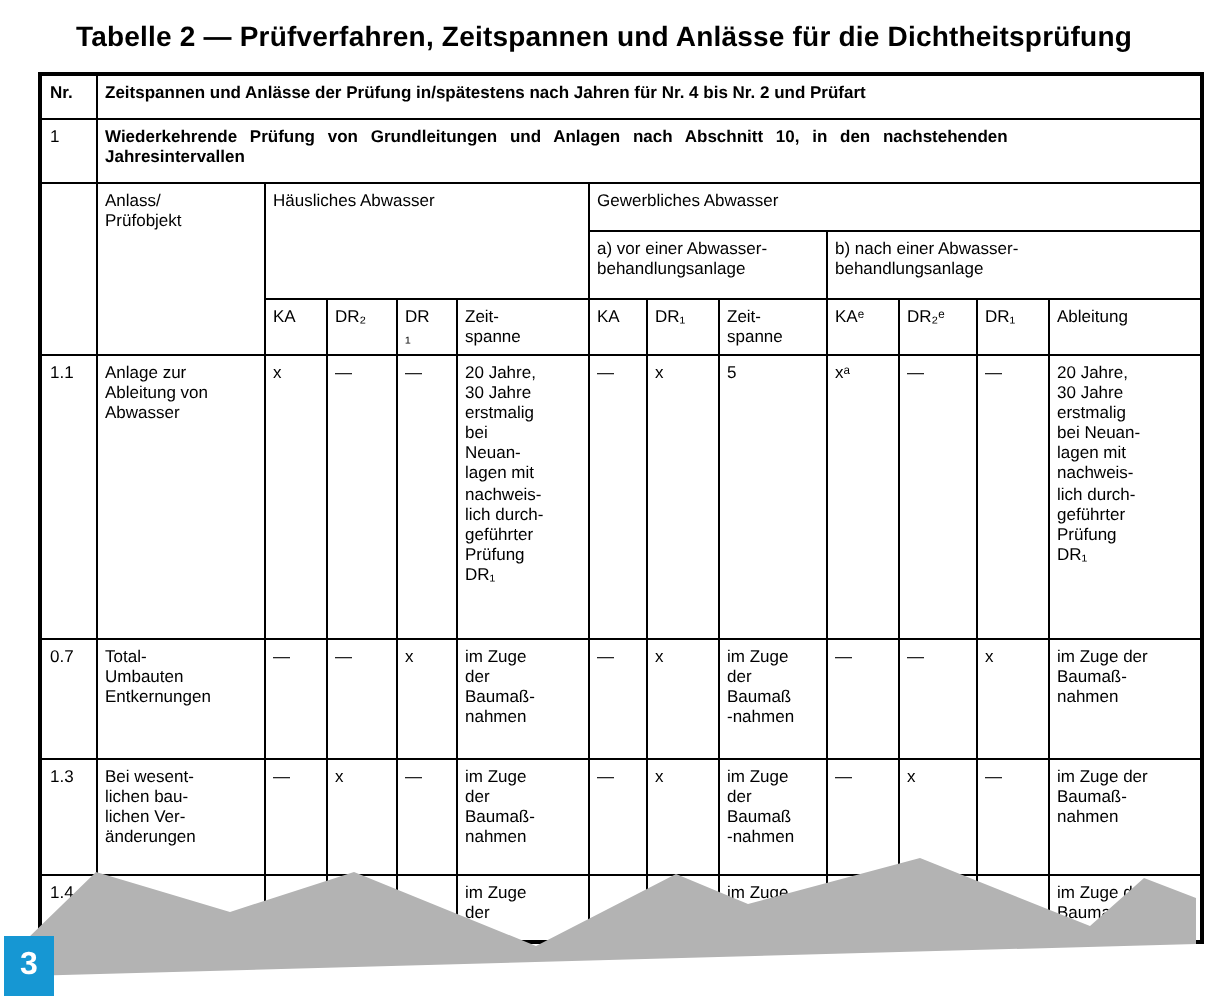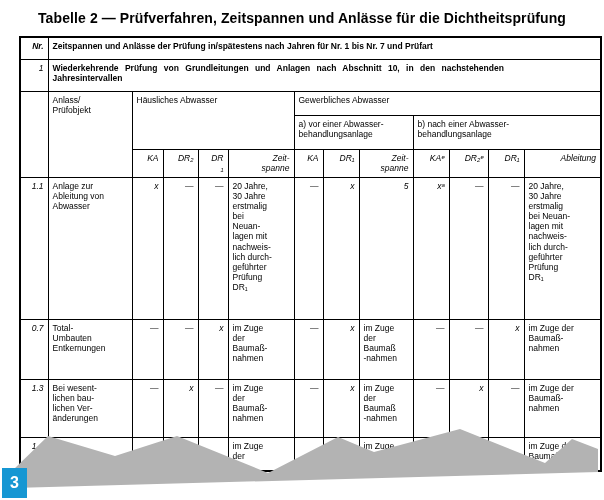--- a/index.html
+++ b/index.html
@@ -18,21 +18,21 @@
     width:581px;border-collapse:collapse;table-layout:fixed;
     border:2px solid #000;
   }
   table.std td{
     border:1px solid #000;
     font-size:8.5px;line-height:1.2;
     padding:3px 4px;vertical-align:top;
     white-space:pre-line;overflow:hidden;
   }
   td.b{font-weight:bold;}
-  td.ctr{text-align:right;padding-left:1px;padding-right:1px;font-style:italic;}
+  td.ctr{text-align:left;padding-left:1px;padding-right:1px;}
   td.mid{vertical-align:middle;}
   td.just{word-spacing:4px;margin-left:11px;}
   td.nopadtight{padding:2px 2px;}
   
   .tear{position:absolute;left:0;top:420px;width:604px;height:80px;pointer-events:none;}
   
   .page-badge{
     position:absolute;left:2px;top:468px;width:25px;height:30px;
     display:flex;align-items:center;justify-content:center;
     color:#fff;font-weight:bold;font-size:16px;
@@ -55,21 +55,21 @@
       <col style="width:36px">
       <col style="width:54px">
     <col style="width:36px">
       <col style="width:39px">
       <col style="width:36px">
     <col style="width:77px">
   </colgroup>
   <tbody>
     <tr style="height:22px">
       <td class="b ctr mid">Nr.</td>
-      <td class="b mid" colspan="12">Zeitspannen und Anlässe der Prüfung in/spätestens nach Jahren für Nr. 1 bis Nr. 7 und Prüfart</td>
+      <td class="b mid" colspan="12">Zeitspannen und Anlässe der Prüfung in/spätestens nach Jahren für Nr. 4 bis Nr. 2 und Prüfart</td>
     </tr>
     <tr style="height:32px">
       <td class="ctr mid">1</td>
       <td class="b just mid" colspan="12">Wiederkehrende Prüfung von Grundleitungen und Anlagen nach Abschnitt 10, in den nachstehenden
 Jahresintervallen</td>
     </tr>
     <tr style="height:24px">
       <td rowspan="3"></td>
       <td rowspan="3">Anlass/
 Prüfobjekt</td>

